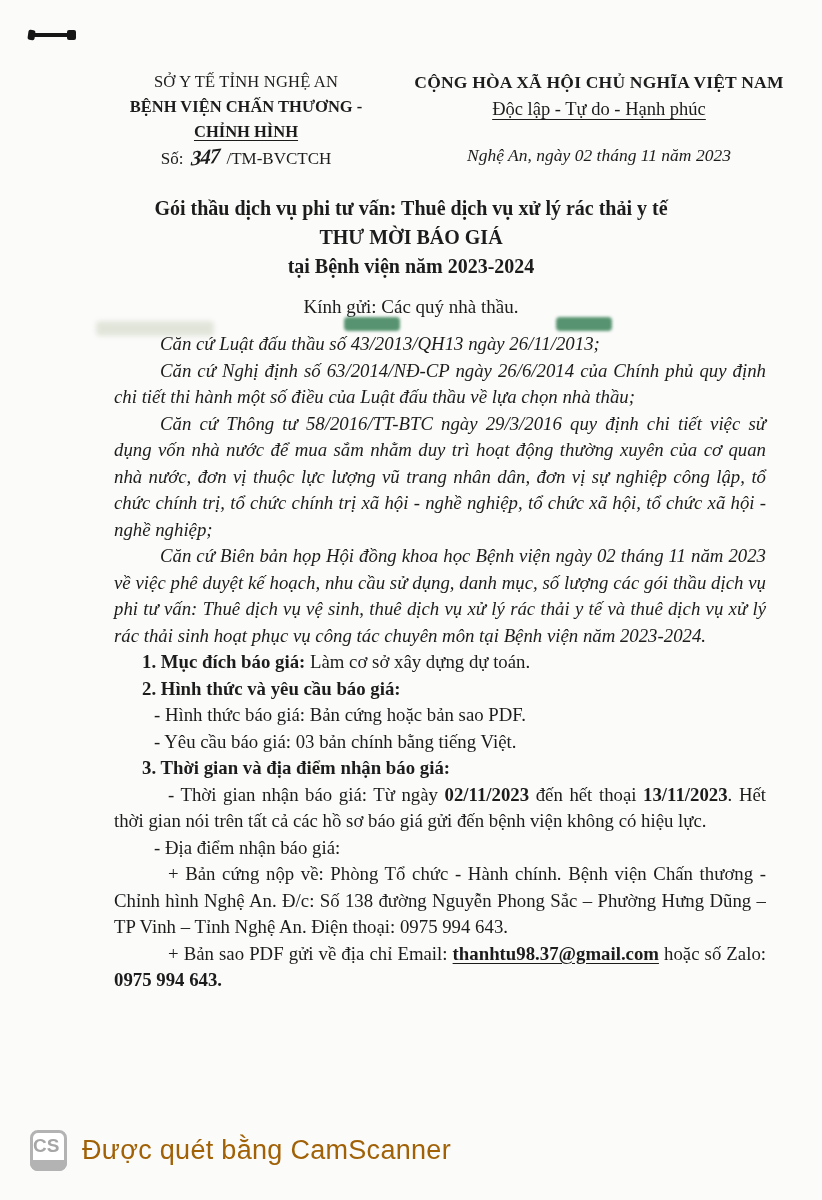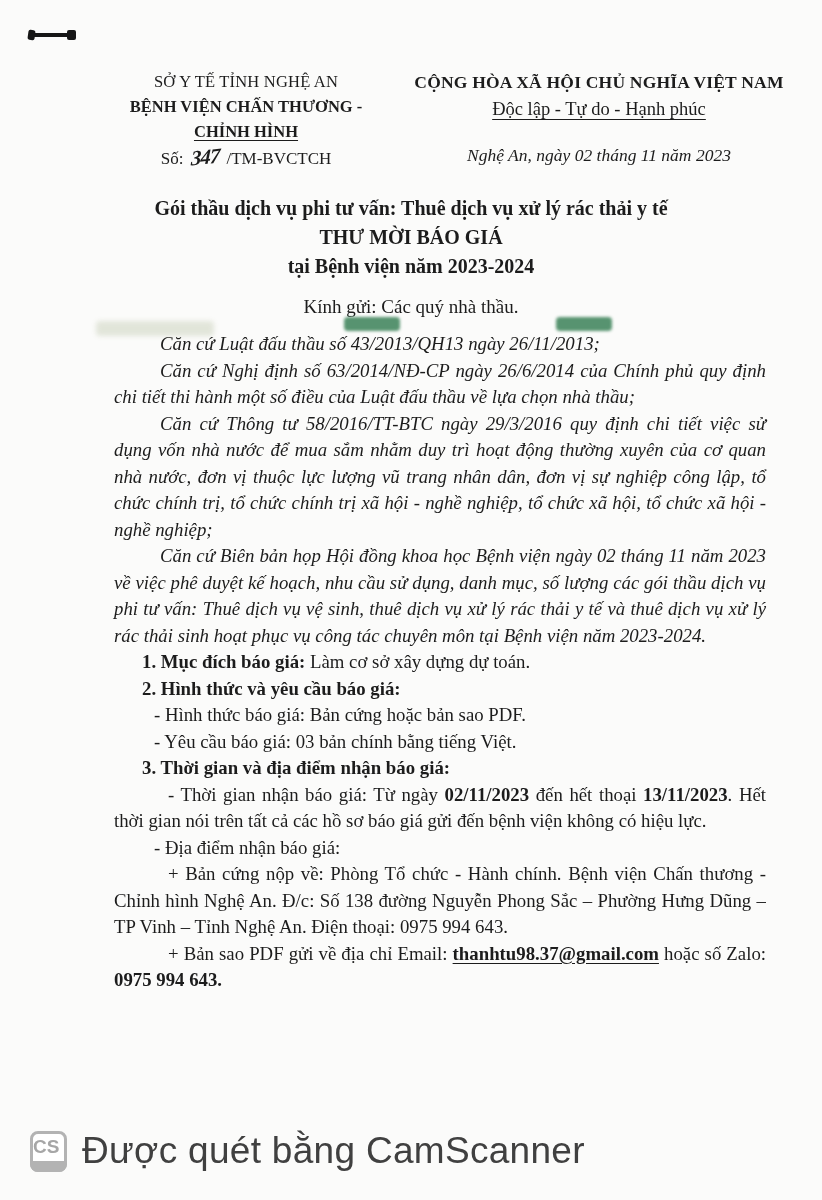--- a/index.html
+++ b/index.html
@@ -56,21 +56,21 @@
   .u { text-decoration:underline; text-underline-offset:3px; }
 
   
   .footer { position:absolute; left:30px; top:1130px; display:flex; align-items:center; gap:15px;
             font-family:"Liberation Sans","DejaVu Sans",sans-serif; }
   .cs-badge { width:37px; height:41px; border:3px solid #b3b3b3; border-radius:8px; position:relative;
               color:#a6a6a6; font-weight:bold; font-size:19px; line-height:26px;
               background:#fff; }
   .cs-badge::after { content:""; position:absolute; left:-3px; right:-3px; bottom:-3px; height:11px;
                      background:#b3b3b3; border-radius:0 0 8px 8px; }
-  .footer-text { color:#404040; font-size:37px; letter-spacing:0.3px; }
+  .footer-text { color:#a16207; font-size:27px; letter-spacing:0.3px; }
 </style>
 </head>
 <body>
 
 <div class="doc">
 
   <div class="pen-mark"></div>
 
   <div class="header">
     <div class="h-left">

